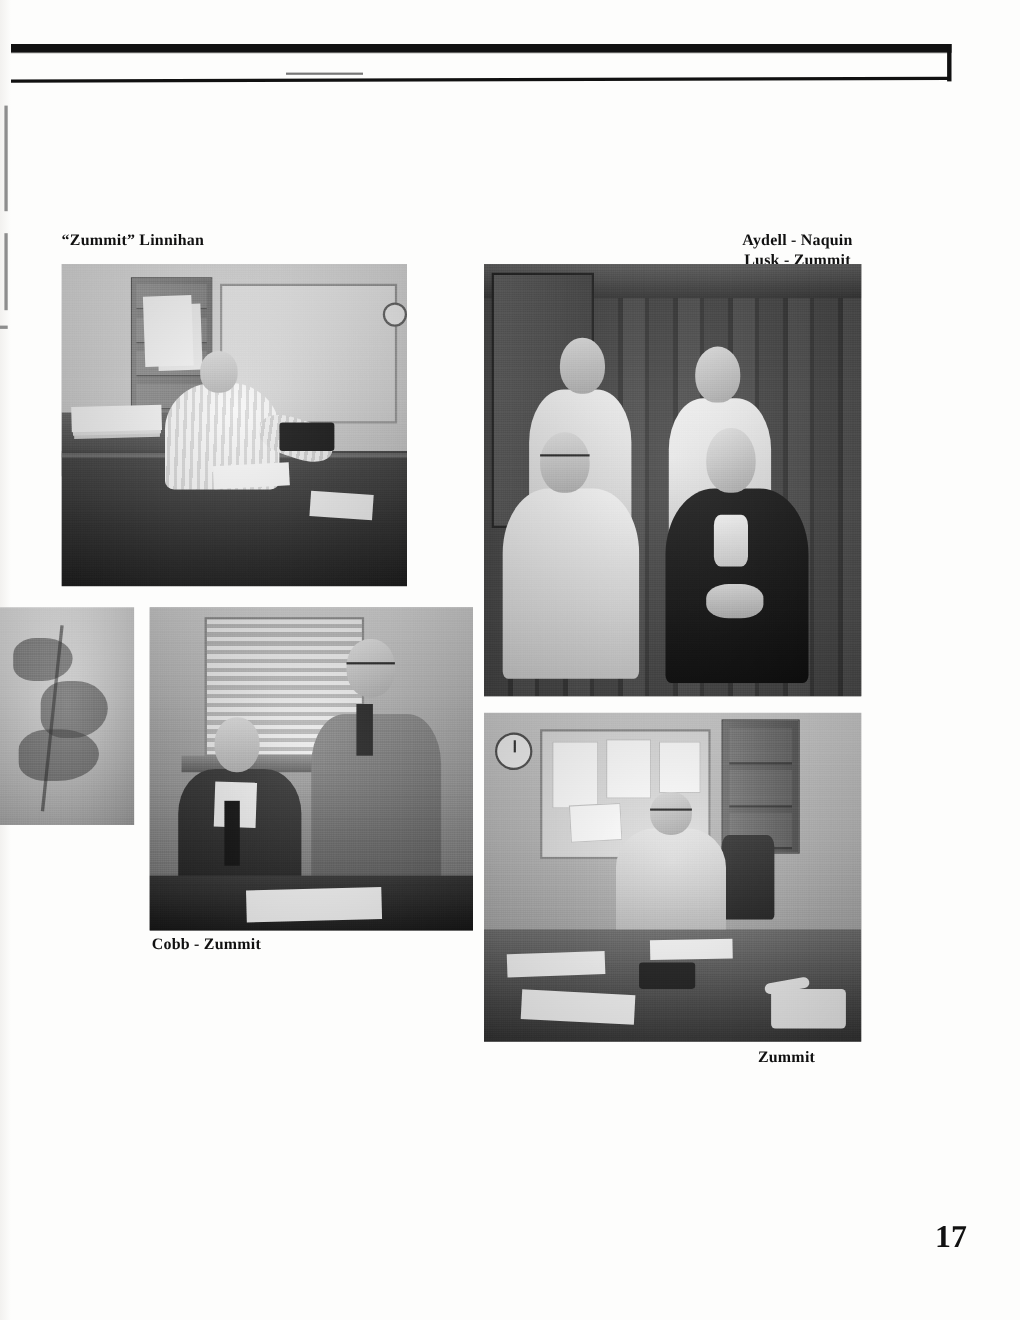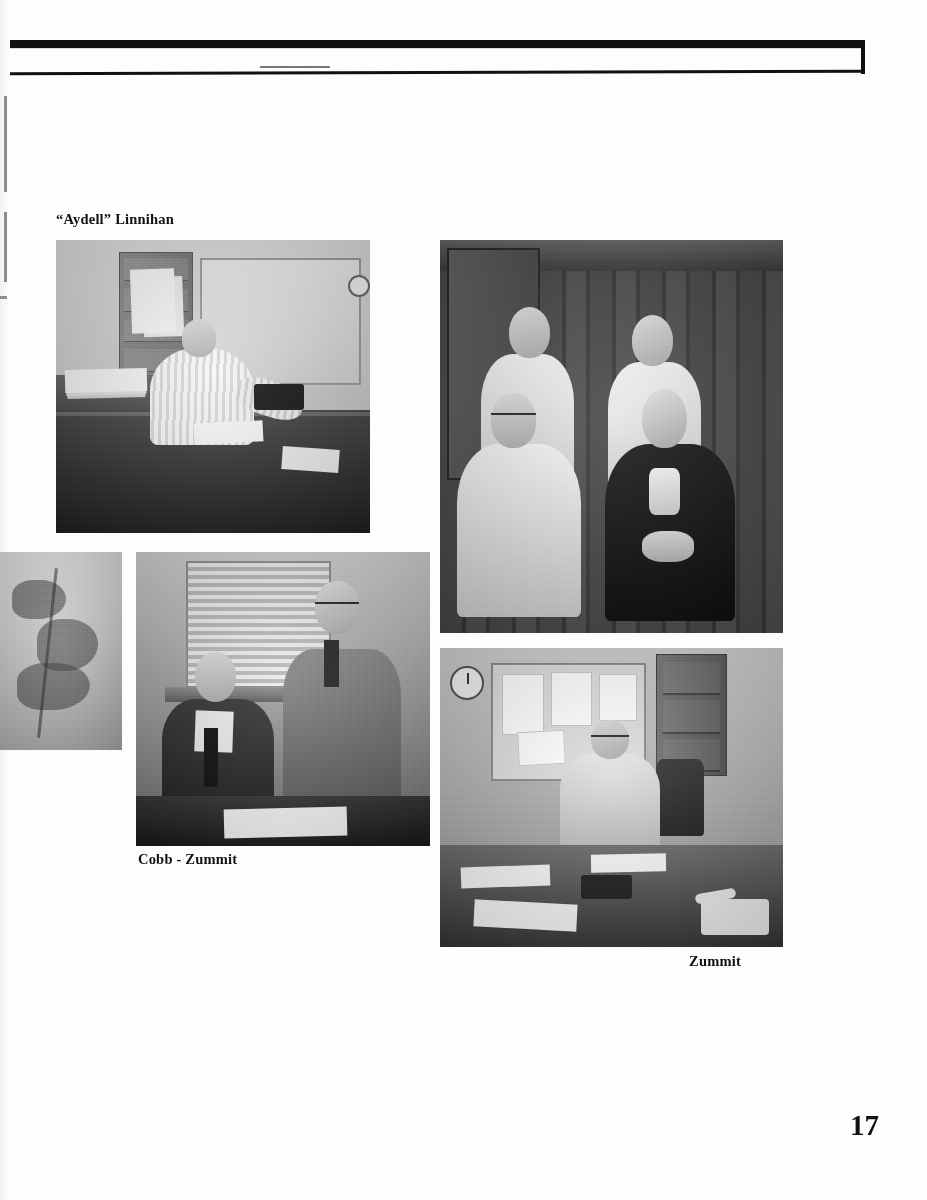--- a/index.html
+++ b/index.html
@@ -420,21 +420,21 @@
   <div class="edge-mark" style="left:0px; top:296px; width:7px; height:3px;"></div>
 
   <div class="header-band">
     <div class="thick-top"></div>
     <div class="hairline"></div>
     <div class="thin-bottom"></div>
     <div class="right-cap"></div>
     <div class="speckle"></div>
   </div>
 
-  <div class="caption" style="left:56px; top:210px;">“Aydell” Linnihan</div>
+  <div class="caption" style="left:56px; top:210px;">“Zummit” Linnihan</div>
 
   <div class="photo" id="photo-linnihan">
     <div class="wall"></div>
     <div class="board"></div>
     <div class="clock"></div>
     <div class="cabinet">
       <div class="drawer" style="top:4%;"></div>
       <div class="drawer" style="top:26%;"></div>
       <div class="drawer" style="top:48%;"></div>
       <div class="drawer" style="top:70%;"></div>
@@ -447,20 +447,22 @@
     <div class="man-body"></div>
     <div class="man-head"></div>
     <div class="arm"></div>
     <div class="phone"></div>
     <div class="paper-desk"></div>
     <div class="paper-desk2"></div>
     <div class="grain"></div>
     <div class="vig"></div>
   </div>
 
+  <div class="caption center" style="left:620px; top:210px; width:210px;">Aydell - Naquin
+Lusk - Zummit</div>
 
   <div class="photo" id="photo-group">
     <div class="panel"></div>
     <div class="ceil"></div>
     <div class="door"></div>
 
     <div class="shirt-l" style="left:12%; top:29%; width:27%; height:36%;"></div>
     <div class="pants" style="left:14%; top:62%; width:23%; height:24%;"></div>
     <div class="head" style="left:20%; top:17%; width:12%; height:13%;"></div>
 

